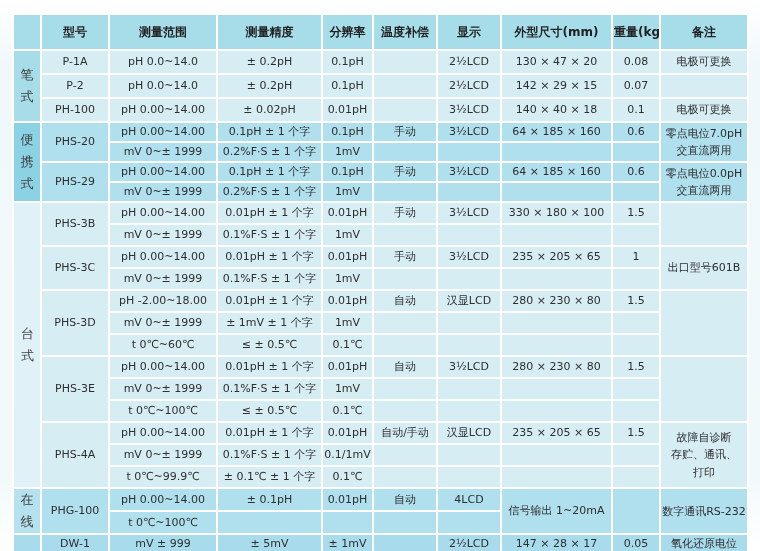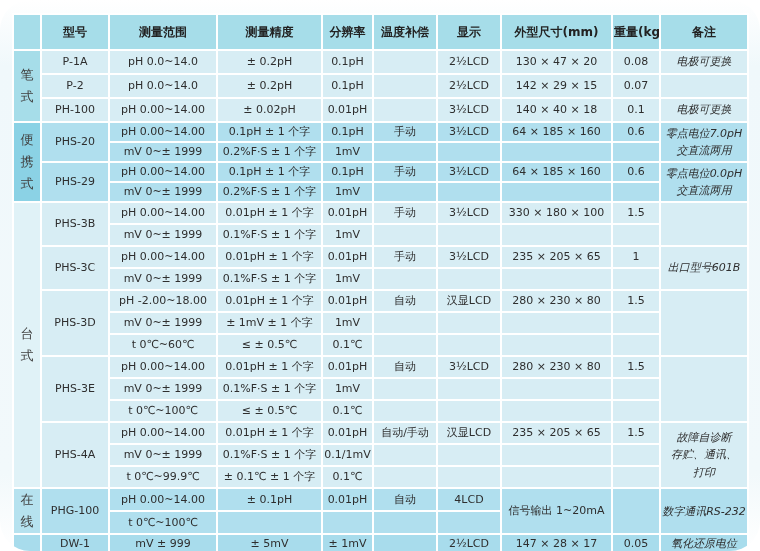--- a/index.html
+++ b/index.html
@@ -1,43 +1,42 @@
 <!DOCTYPE html>
 <html><head>
 <meta charset="utf-8">
 <style>
   html,body{margin:0;padding:0;}
   .page{
     width:760px;height:551px;position:relative;overflow:hidden;
     background:linear-gradient(180deg,#ffffff 0%,#f0f8fb 12%,#f2f9fb 86%,#ffffff 100%);
     font-family:"DejaVu Sans","Liberation Sans",sans-serif;
-    border-radius:30px;
   }
   table.spec{
     border-collapse:collapse;table-layout:fixed;
     position:absolute;left:12px;top:13px;width:735px;
   }
   td,th{
     border:2px solid #ffffff;text-align:center;vertical-align:middle;
     padding:0 1px;font-size:11px;color:#2e2e2e;overflow:hidden;
     white-space:nowrap;font-weight:normal;line-height:1.25;
   }
   th{font-size:12px;font-weight:bold;color:#222;}
   .hd{background:#a6dde9;}
   .lt{background:#d7edf4;}
   .md{background:#b0dfee;}
   .dw{background:#a8dcec;}
   .cat-pen{background:#a6dde9;}
   .cat-port{background:#8bd2e5;}
-  .cat-bench{background:#e0f2f7;}
+  .cat-bench{background:#e0f2f7;text-align:right;}
   .cat-online{background:#b6e2ef;}
   td.cat{font-size:13px;color:#404040;white-space:normal;word-break:break-all;line-height:1.7;padding:0 6px;}
   .h36{height:36px;} .h24{height:24px;} .h18{height:20px;}
   .h22{height:22px;} .h21{height:21px;} .h15{height:15px;}
-  .rmk{white-space:normal;line-height:1.55;font-style:italic;}
+  .rmk{white-space:normal;line-height:1.55;}
 </style>
 </head>
 <body>
 
 <div class="page">
 <table class="spec">
   <colgroup>
     <col style="width:28px">
         <col style="width:68px">
         <col style="width:108px">

